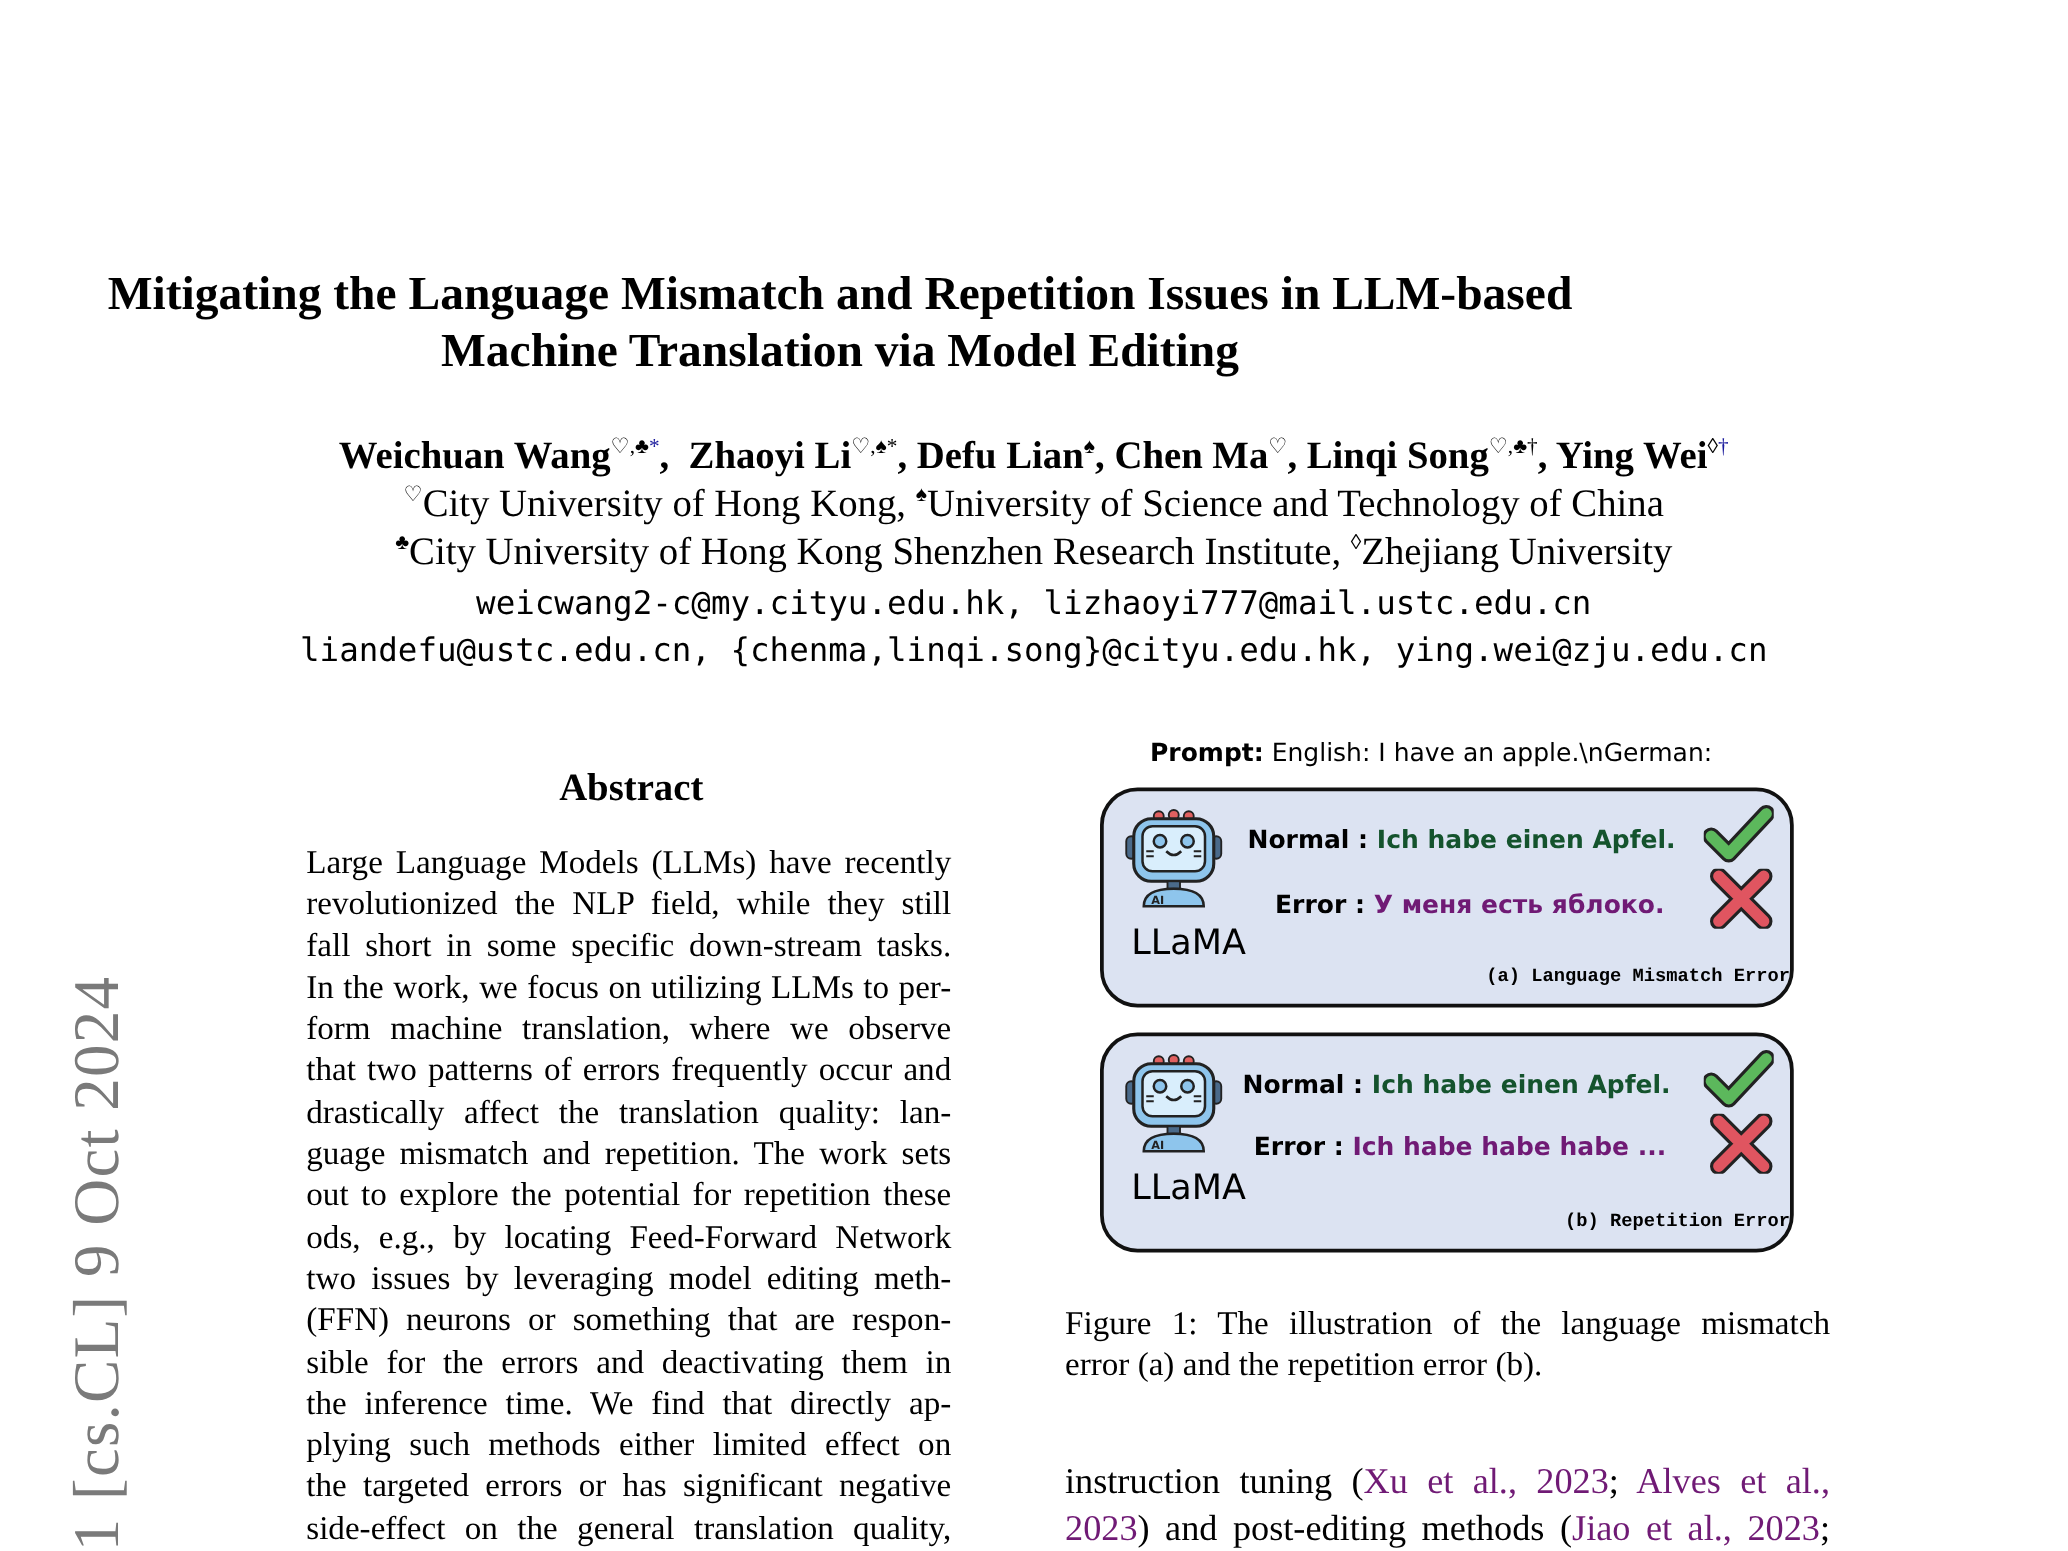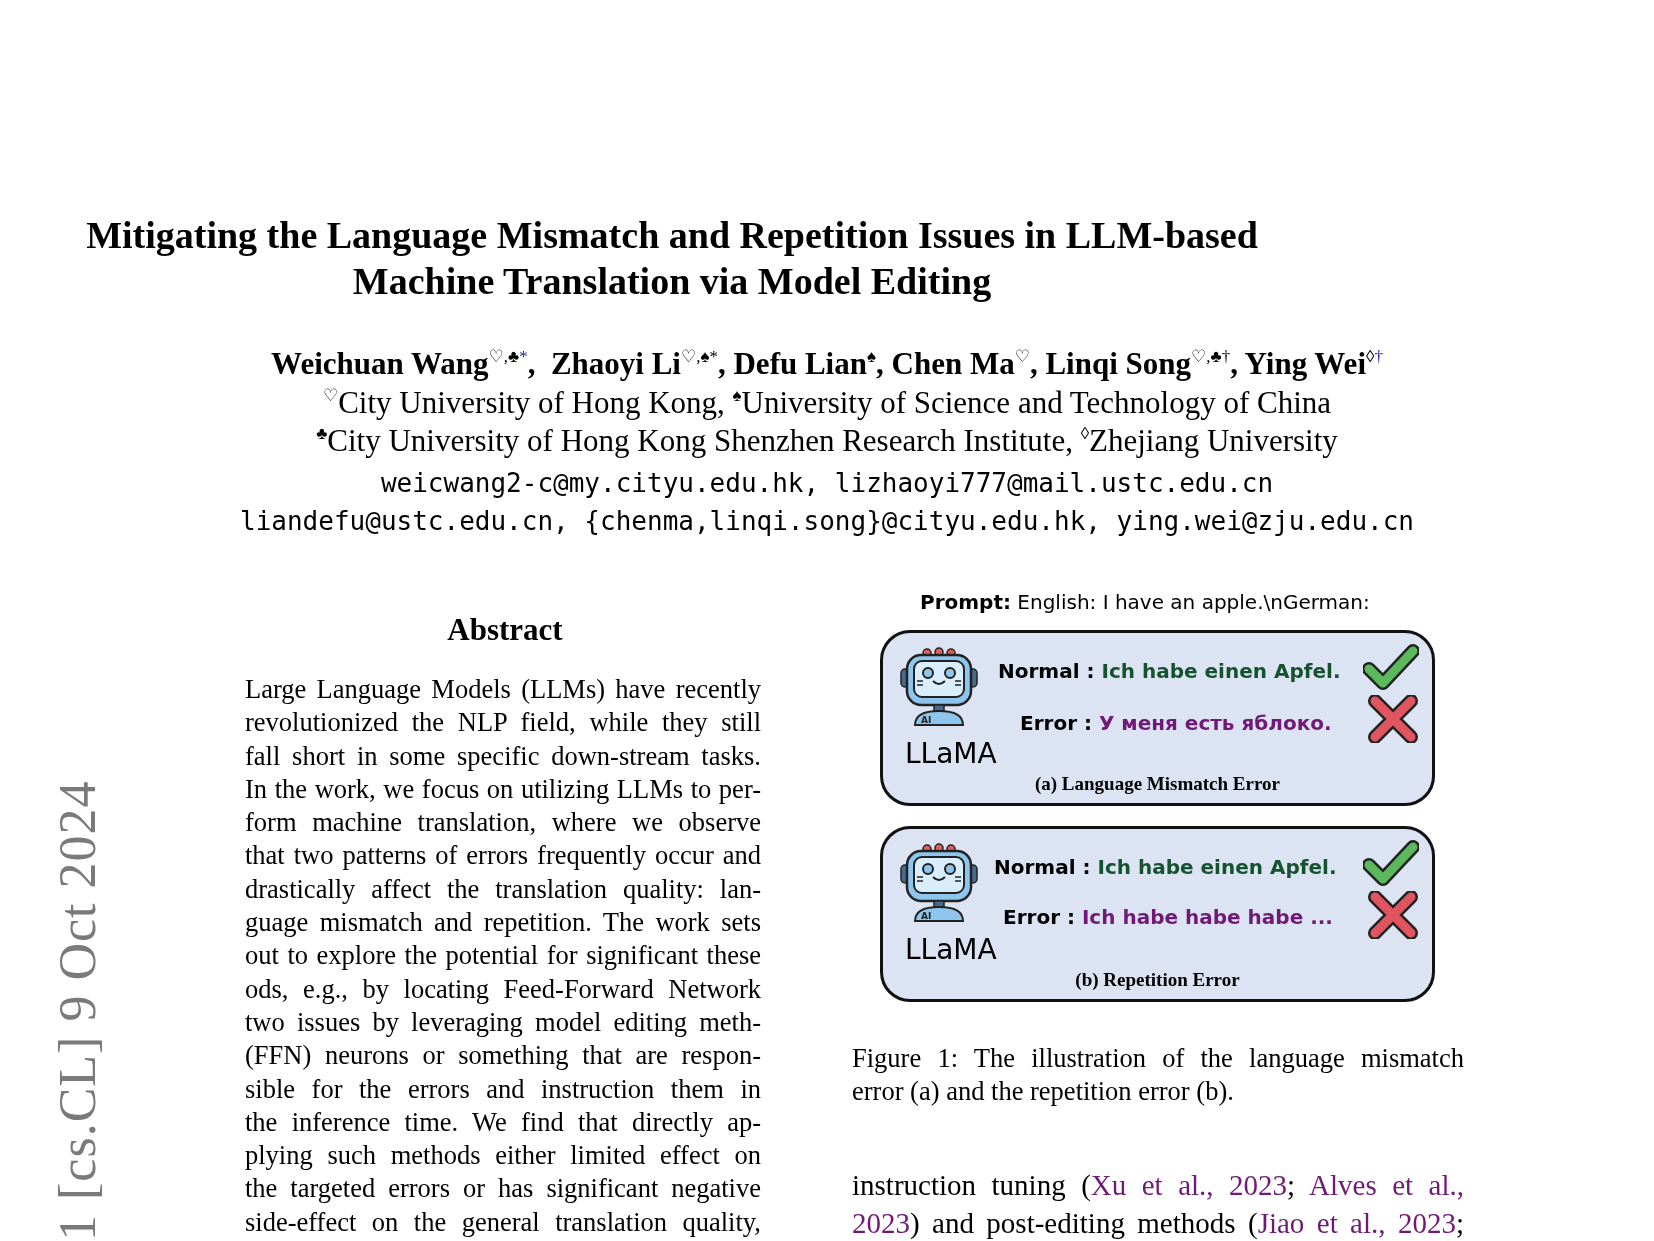--- a/index.html
+++ b/index.html
@@ -48,22 +48,22 @@
       position: absolute; left: 20px; width: 555px; height: 176px;
       background: #dce3f2; border: 3px solid #111; border-radius: 30px; box-sizing: border-box;
     }
     .robot { position: absolute; left: 16px; top: 14px; width: 80px; height: 80px; }
     .llama-label { position: absolute; left: 22px; top: 104px; font-family: "DejaVu Sans", sans-serif; font-size: 28px; }
     .row { position: absolute; font-family: "DejaVu Sans", sans-serif; font-weight: bold; font-size: 20px; white-space: nowrap; }
     .green { color: #14532d; }
     .red { color: #701a75; }
     .mark { position: absolute; width: 56px; height: 48px; }
     .panel-caption {
-      position: absolute; left: 0; width: 100%; text-align: center; font-family: Liberation Serif, serif;
-      font-weight: bold; font-size: 19px;
+      position: absolute; left: 0; width: 100%; text-align: right; font-family: Liberation Mono, monospace;
+      font-weight: bold; font-size: 15px;
     }
     .fig-caption {
       position: absolute; left: 852px; width: 612px; top: 1042px; font-size: 26.5px; line-height: 33px;
     }
     .fig-caption .line { display: block; white-space: nowrap; }
     .fig-caption .just { text-align: justify; text-align-last: justify; }
     .body-right {
       position: absolute; left: 852px; width: 612px; top: 1166px; font-size: 29px; line-height: 38px;
     }
     .body-right .line { display: block; white-space: nowrap; text-align: justify; text-align-last: justify; }
@@ -103,25 +103,25 @@
 <div class="abstract-title">Abstract</div>
 <div class="abstract-body">
   <span class="line">Large Language Models (LLMs) have recently</span>
   <span class="line">revolutionized the NLP field, while they still</span>
   <span class="line">fall short in some specific down-stream tasks.</span>
   <span class="line">In the work, we focus on utilizing LLMs to per-</span>
   <span class="line">form machine translation, where we observe</span>
   <span class="line">that two patterns of errors frequently occur and</span>
   <span class="line">drastically affect the translation quality: lan-</span>
   <span class="line">guage mismatch and repetition. The work sets</span>
-  <span class="line">out to explore the potential for significant these</span>
+  <span class="line">out to explore the potential for repetition these</span>
   <span class="line">ods, e.g., by locating Feed-Forward Network</span>
   <span class="line">two issues by leveraging model editing meth-</span>
   <span class="line">(FFN) neurons or something that are respon-</span>
-  <span class="line">sible for the errors and instruction them in</span>
+  <span class="line">sible for the errors and deactivating them in</span>
   <span class="line">the inference time.  We find that directly ap-</span>
   <span class="line">plying such methods either limited effect on</span>
   <span class="line">the targeted errors or has significant negative</span>
   <span class="line">side-effect on the general translation quality,</span>
 </div>
 
 <div class="figure">
   <div class="prompt">
     <b>Prompt:</b>
     <span>English: I have an apple.\nGerman:</span>

